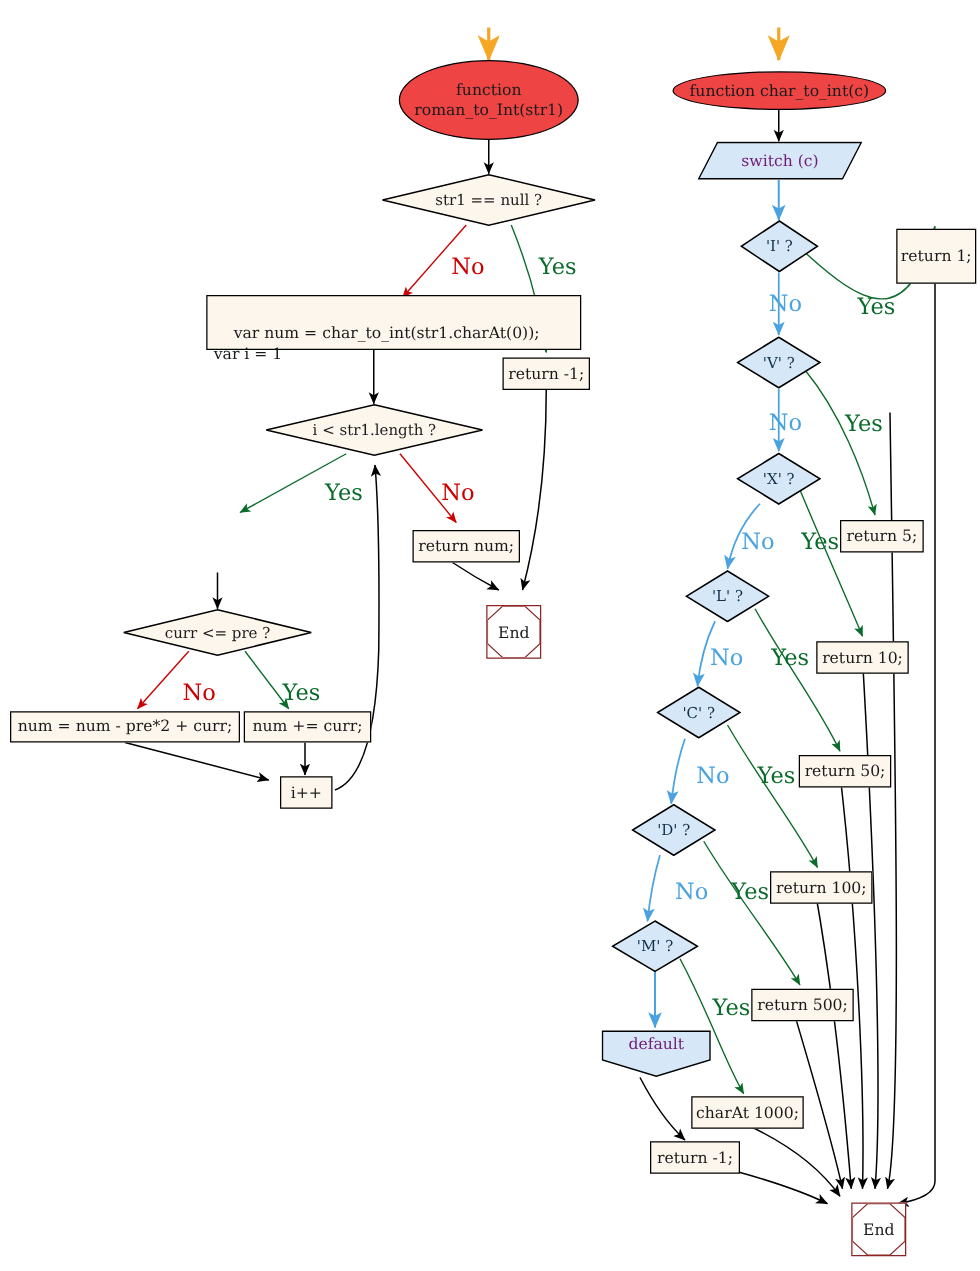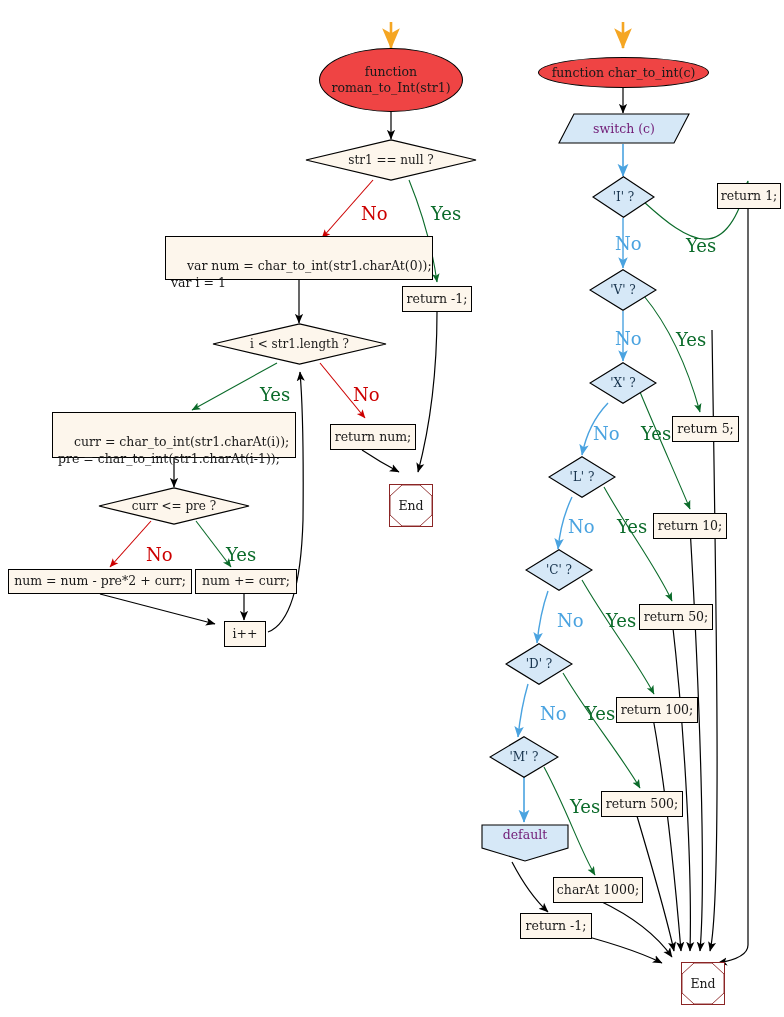--- a/index.html
+++ b/index.html
@@ -226,40 +226,36 @@
 roman_to_Int(str1)</span>
   </div>
 
   <div class="diamond-wrap" style="left:305px; top:139px; width:172px; height:42px;">
     <svg class="shape" viewBox="0 0 172 42" preserveAspectRatio="none">
       <polygon points="86,0.8 171,21 86,41.2 1,21" fill="#fdf6ec" stroke="#000000" stroke-width="1.2"></polygon>
     </svg>
     <div class="dlabel">str1 == null ?</div>
   </div>
 
-  <div class="node box multiline" style="left:165px; top:236px; width:268px; height:44px;">
+  <div class="node box multiline" style="left:165px; top:236px; width:300px; height:44px;">
     <span>var num = char_to_int(str1.charAt(0));
 var i = 1</span>
   </div>
 
   <div class="node box" style="left:402px; top:286px; width:70px; height:26px;">
     <span>return -1;</span>
   </div>
 
   <div class="diamond-wrap" style="left:212px; top:323px; width:175px; height:42px;">
     <svg class="shape" viewBox="0 0 175 42" preserveAspectRatio="none">
       <polygon points="87.5,0.8 174,21 87.5,41.2 1,21" fill="#fdf6ec" stroke="#000000" stroke-width="1.2"></polygon>
     </svg>
     <div class="dlabel">i &lt; str1.length ?</div>
   </div>
 
-  <div class="node box multiline" style="left:52px; top:412px; width:244px; height:46px;">
-    <span>curr = char_to_int(str1.charAt(i));
-pre = char_to_int(str1.charAt(i-1));</span>
-  </div>
 
   <div class="node box" style="left:330px; top:424px; width:86px; height:26px;">
     <span>return num;</span>
   </div>
 
   <div class="diamond-wrap" style="left:98px; top:487px; width:152px; height:38px;">
     <svg class="shape" viewBox="0 0 152 38" preserveAspectRatio="none">
       <polygon points="76,0.8 151,19 76,37.2 1,19" fill="#fdf6ec" stroke="#000000" stroke-width="1.2"></polygon>
     </svg>
     <div class="dlabel">curr &lt;= pre ?</div>
@@ -344,21 +340,21 @@
     <div class="dlabel">'M' ?</div>
   </div>
 
   <div class="pent-wrap blue" style="left:481px; top:824px; width:88px; height:38px;">
     <svg class="shape" viewBox="0 0 88 38" preserveAspectRatio="none">
       <polygon points="1,1 87,1 87,24 44,37 1,24" fill="#d6e8f7" stroke="#000000" stroke-width="1.1"></polygon>
     </svg>
     <div class="plabel">default</div>
   </div>
 
-  <div class="node box" style="left:717px; top:183px; width:64px; height:26px;">
+  <div class="node box" style="left:717px; top:183px; width:64px; height:44px;">
     <span>return 1;</span>
   </div>
 
   <div class="node box" style="left:672px; top:416px; width:67px; height:26px;">
     <span>return 5;</span>
   </div>
 
   <div class="node box" style="left:653px; top:513px; width:74px; height:26px;">
     <span>return 10;</span>
   </div>

